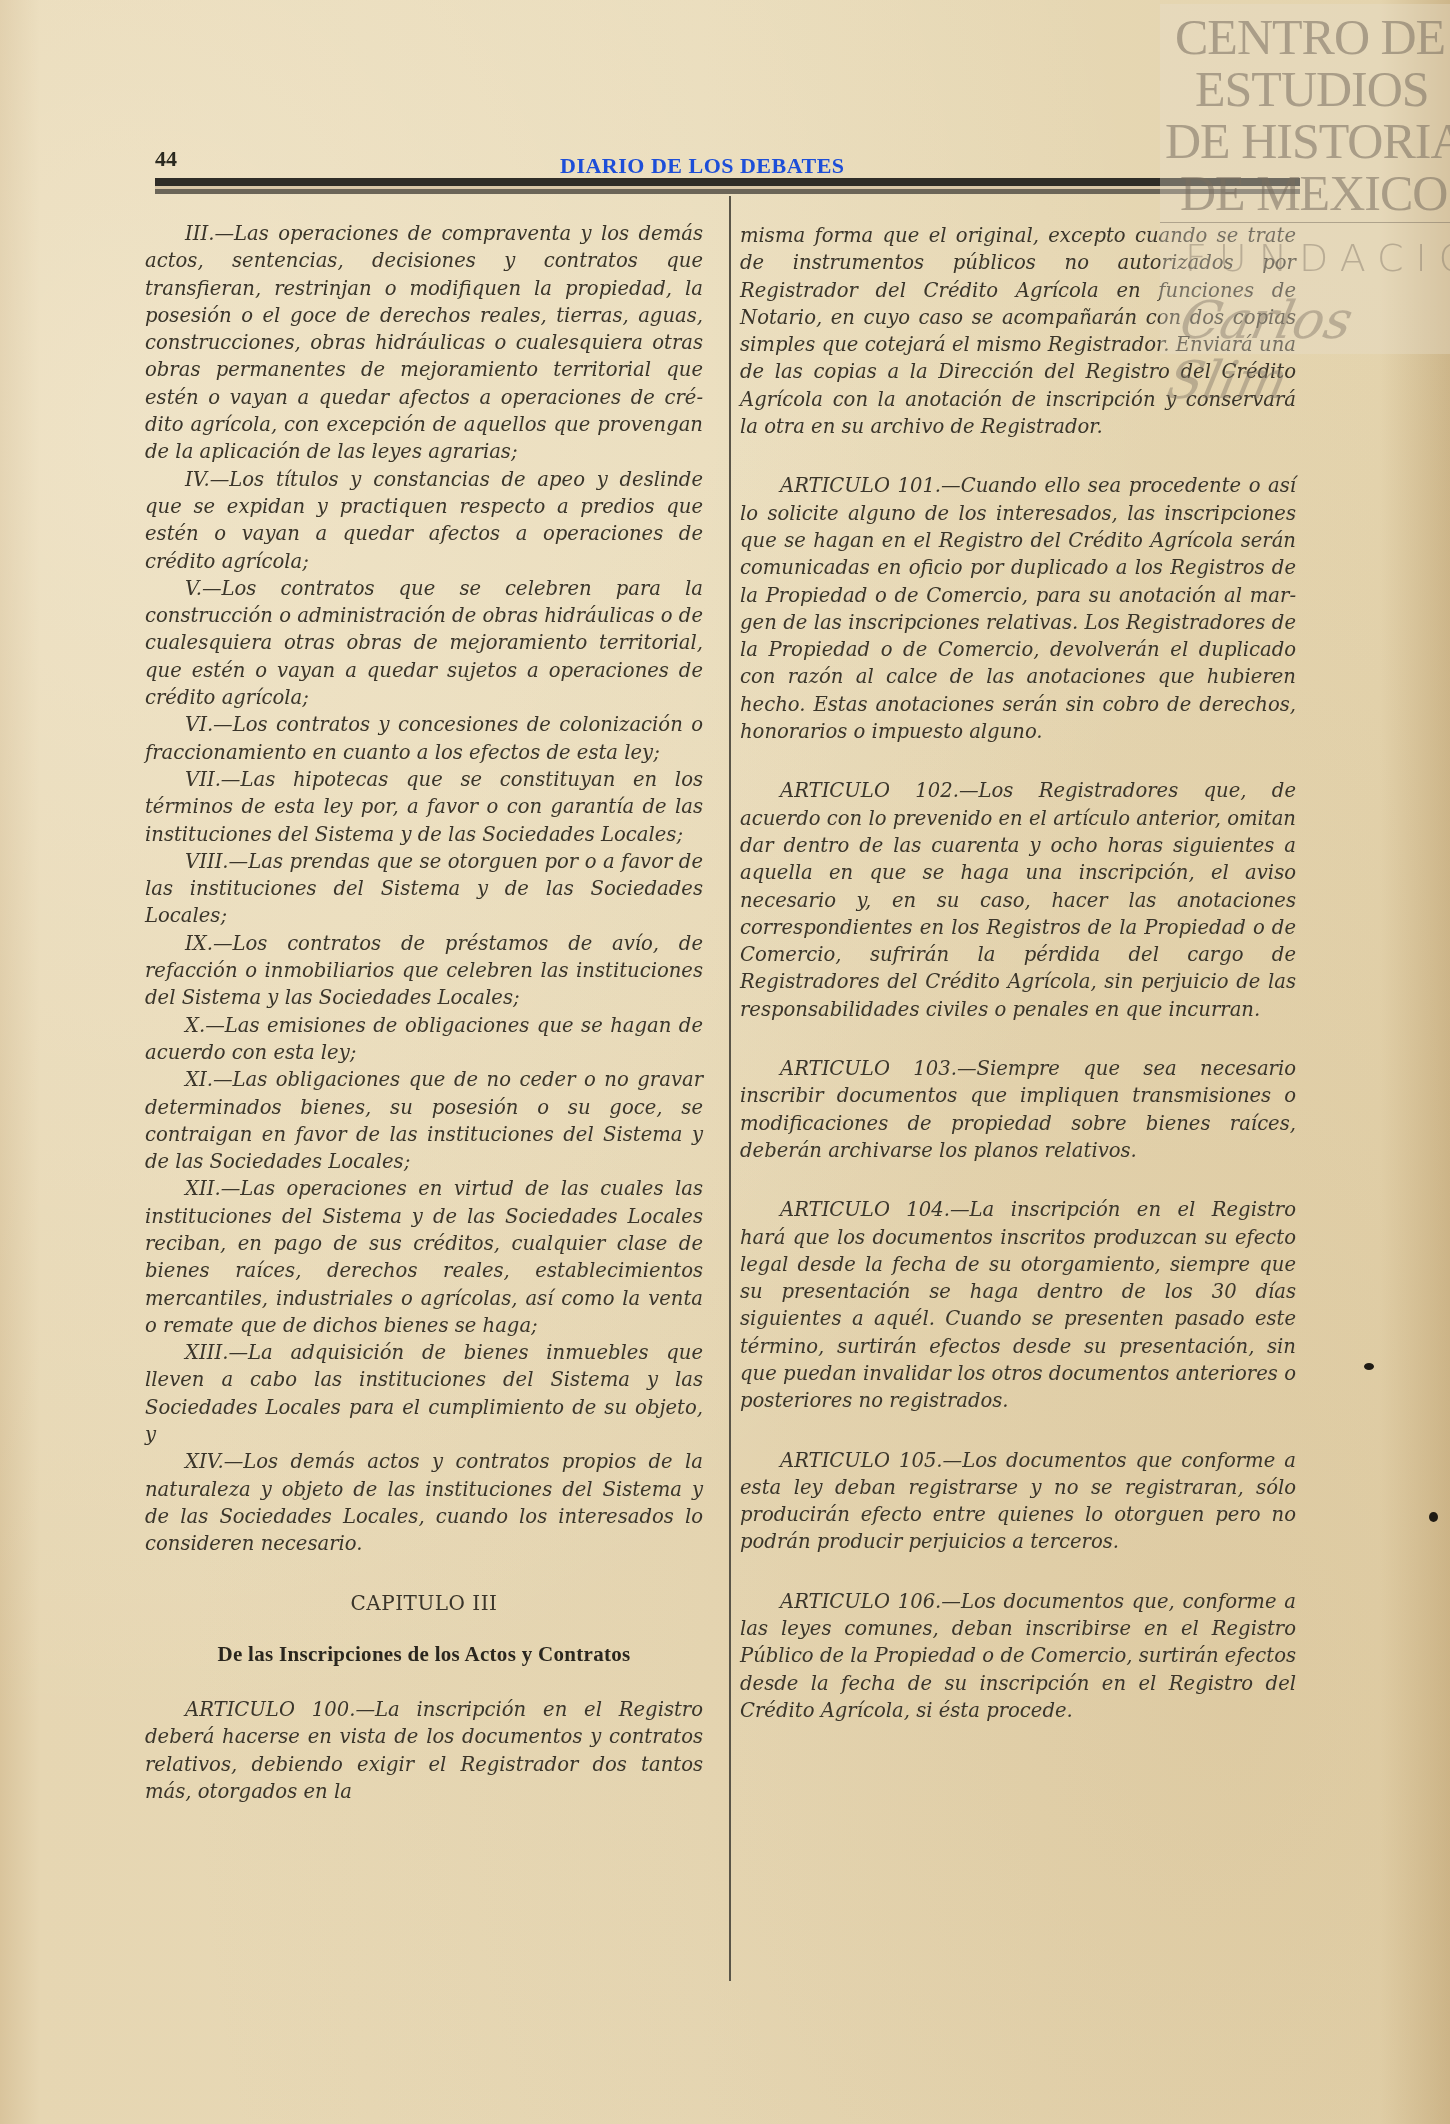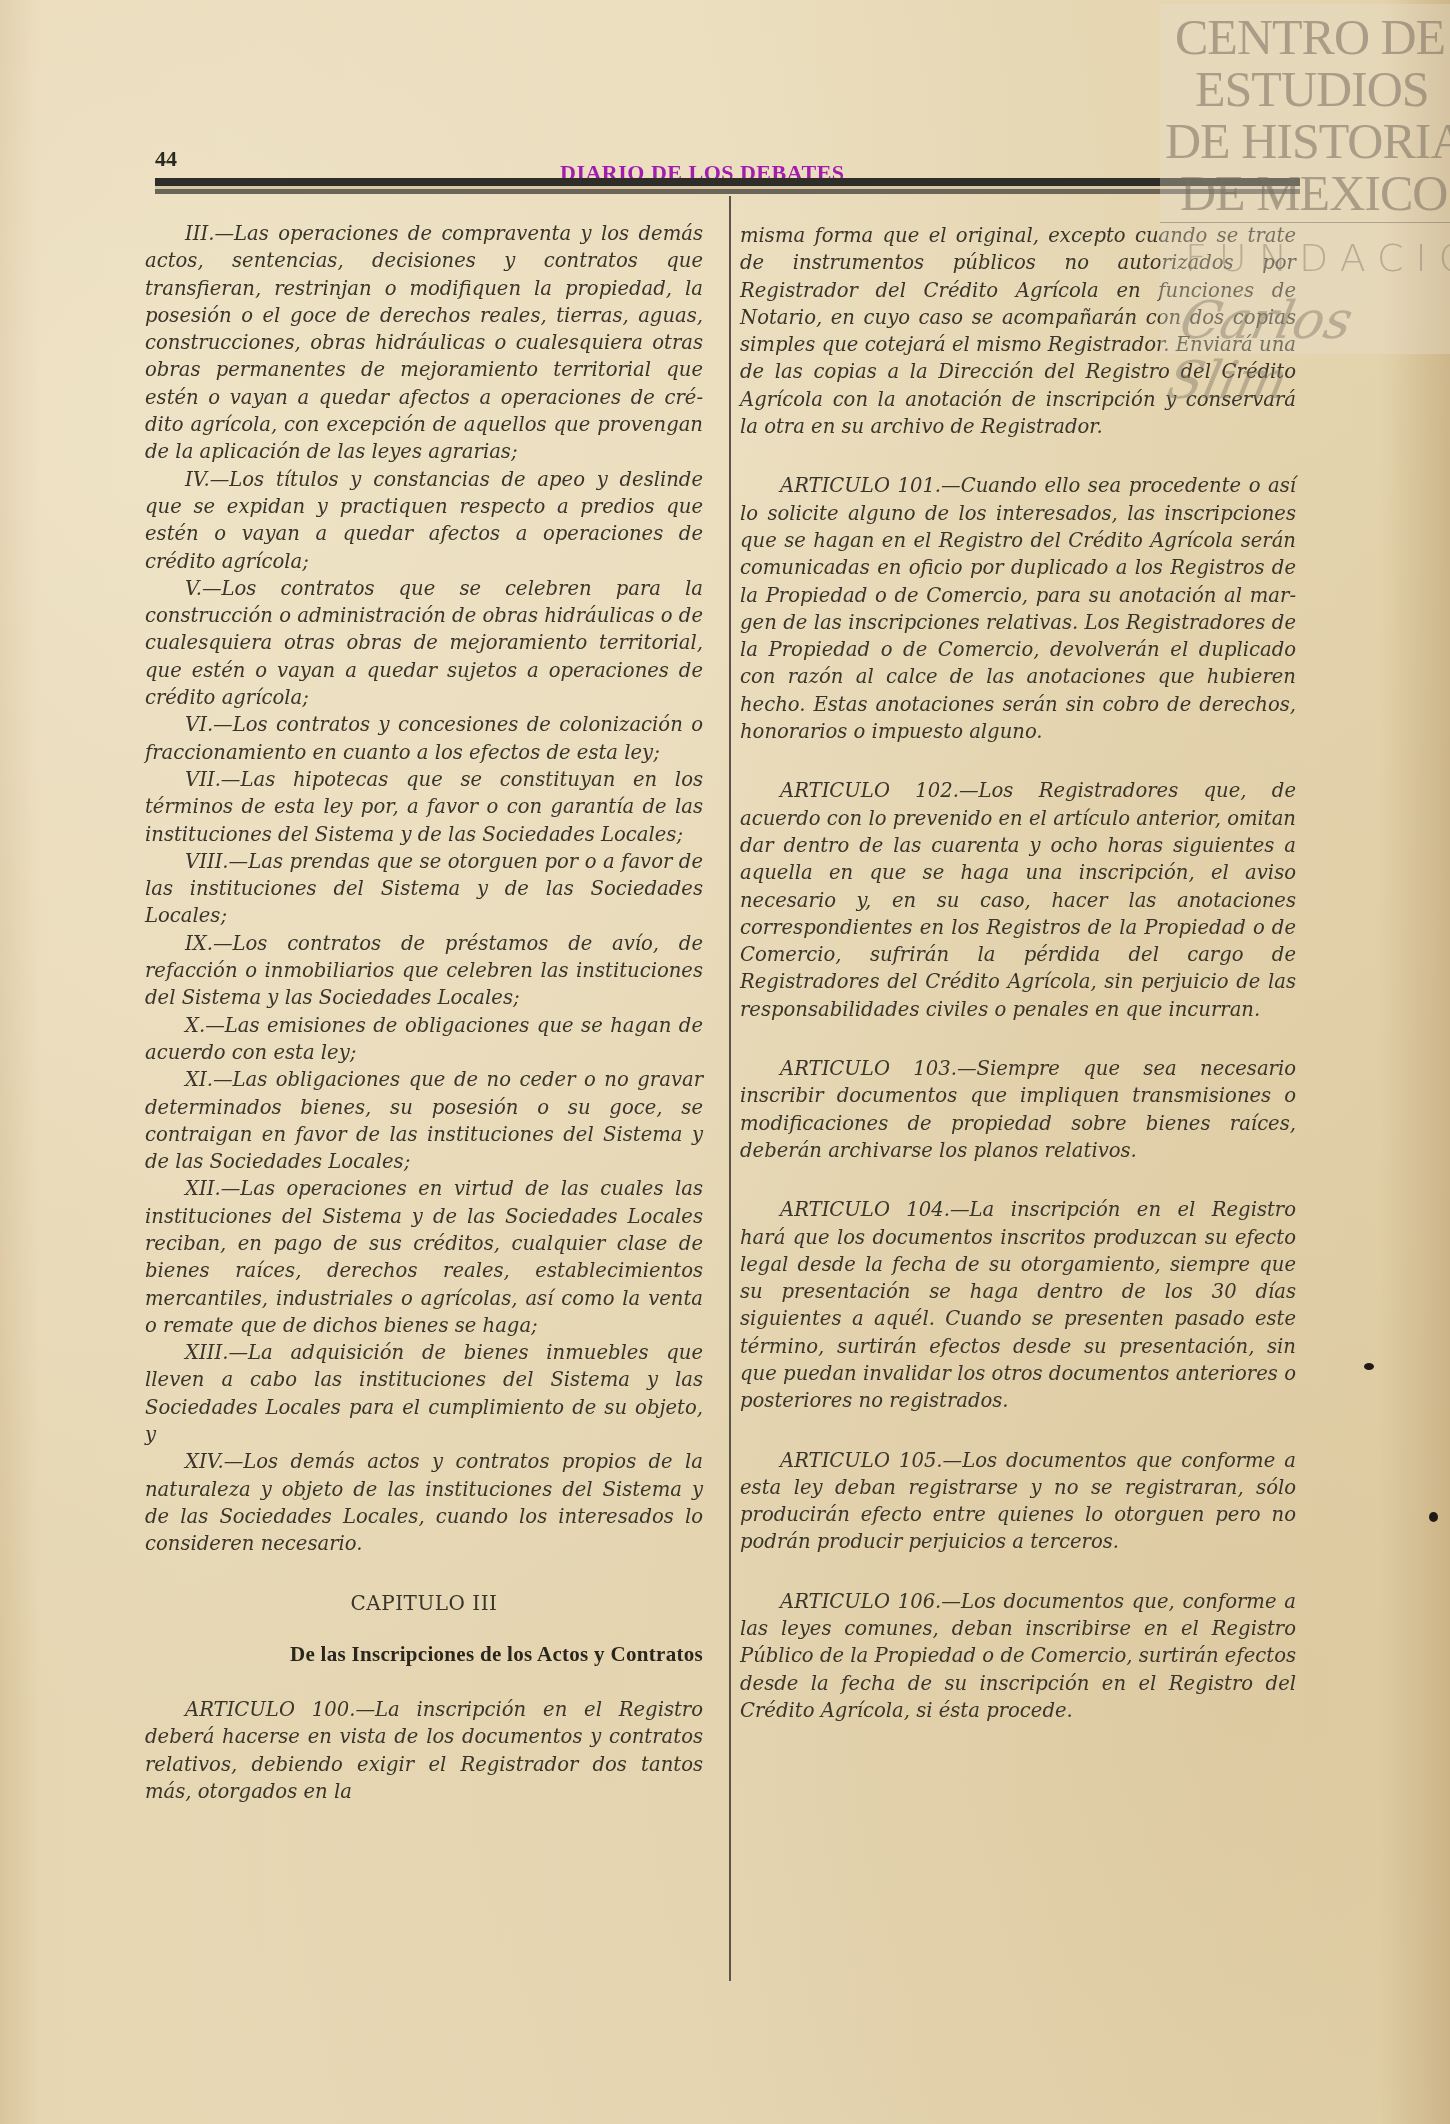--- a/index.html
+++ b/index.html
@@ -11,22 +11,22 @@
       radial-gradient(ellipse at 85% 80%, rgba(200,170,120,0.25) 0%, rgba(200,170,120,0) 60%),
       linear-gradient(90deg, #d9c49c 0px, #e6d6b2 40px, #e8dab8 700px, #e4d4ae 1380px, #cdb68a 1450px);
     font-family: "DejaVu Serif", "Liberation Serif", serif;
     color: #2f2b22;
   }
   .page-number {
     position: absolute; left: 155px; top: 146px;
     font-family: "Liberation Serif", serif; font-weight: bold; font-size: 22px; color: #2b2a20;
   }
   .page-header-title {
-    position: absolute; left: 560px; top: 160px;
-    font-family: "Liberation Serif", serif; font-weight: bold; font-size: 22px; letter-spacing: 0.5px; color: #a21caf;
+    position: absolute; left: 560px; top: 153px;
+    font-family: "Liberation Serif", serif; font-weight: bold; font-size: 22px; letter-spacing: 0.5px; color: #1d4ed8;
   }
   .header-rule {
     position: absolute; left: 155px; top: 178px; width: 1145px; height: 8px;
     background: #2f2d27;
     border-bottom: 3px solid #d9c8a8;
     box-shadow: 0 5px 0 #6b6558;
   }
   .column-divider {
     position: absolute; left: 729px; top: 196px; width: 2px; height: 1785px; background: #5a5548;
   }
@@ -36,21 +36,21 @@
   }
   .col-left { left: 145px; width: 558px; }
   .col-right { left: 740px; width: 556px; top: 222px; }
   .para { margin: 0; text-indent: 40px; font-style: italic; }
   .para.noindent { text-indent: 0; }
   .gap { height: 32px; }
   .chapter {
     text-align: center; font-size: 20px; letter-spacing: 0.5px; margin: 32px 0 24px 0; text-indent: 0;
   }
   .section-title {
-    text-align: right; font-weight: bold; font-family: "Liberation Serif", serif; font-size: 21px;
+    text-align: center; font-weight: bold; font-family: "Liberation Serif", serif; font-size: 21px;
     margin: 0 0 28px 0; letter-spacing: 0.3px; color: #2a261e;
   }
   .watermark {
     position: absolute; left: 1160px; top: 4px; width: 290px; height: 350px;
     background: rgba(232,224,205,0.35);
   }
   .wm-line {
     position: absolute; font-family: "Liberation Serif", serif; color: rgba(120,110,95,0.55);
     font-size: 50px; letter-spacing: -1px; white-space: nowrap;
   }

